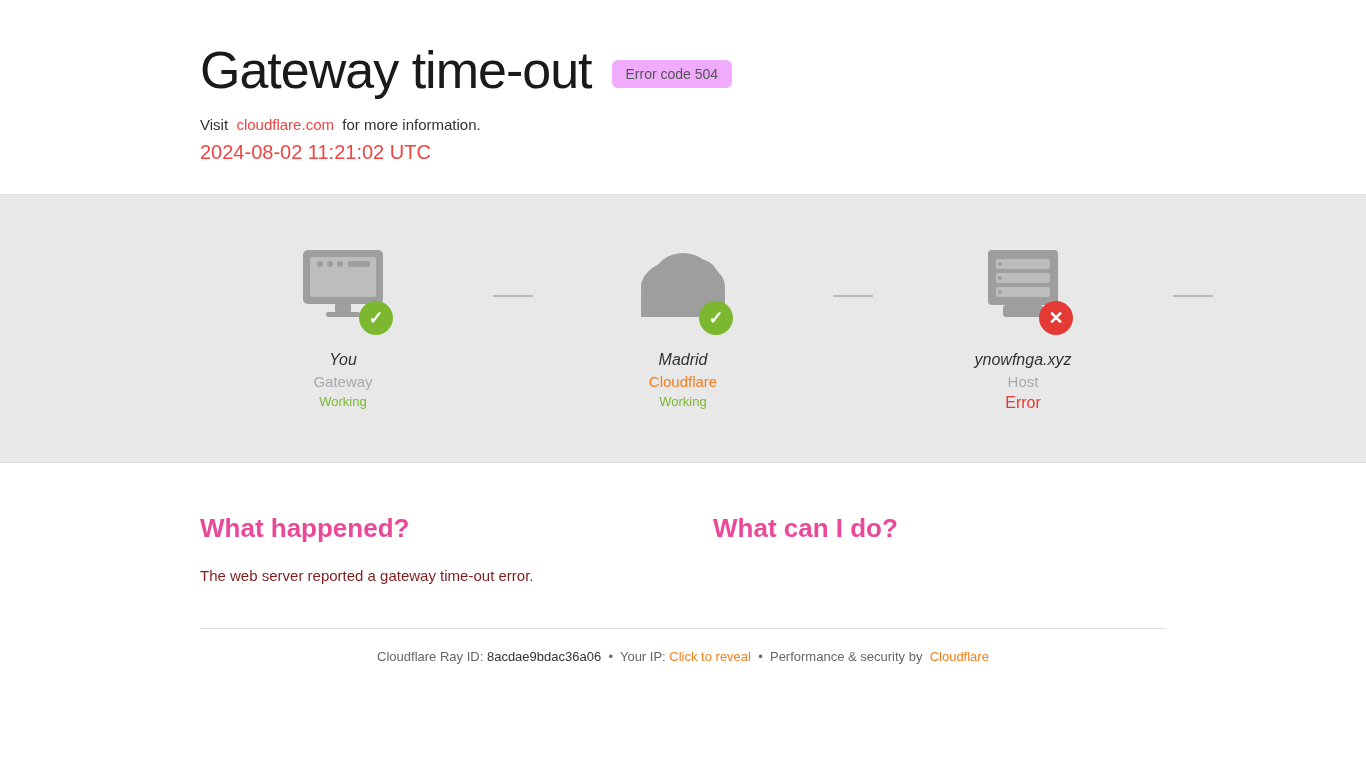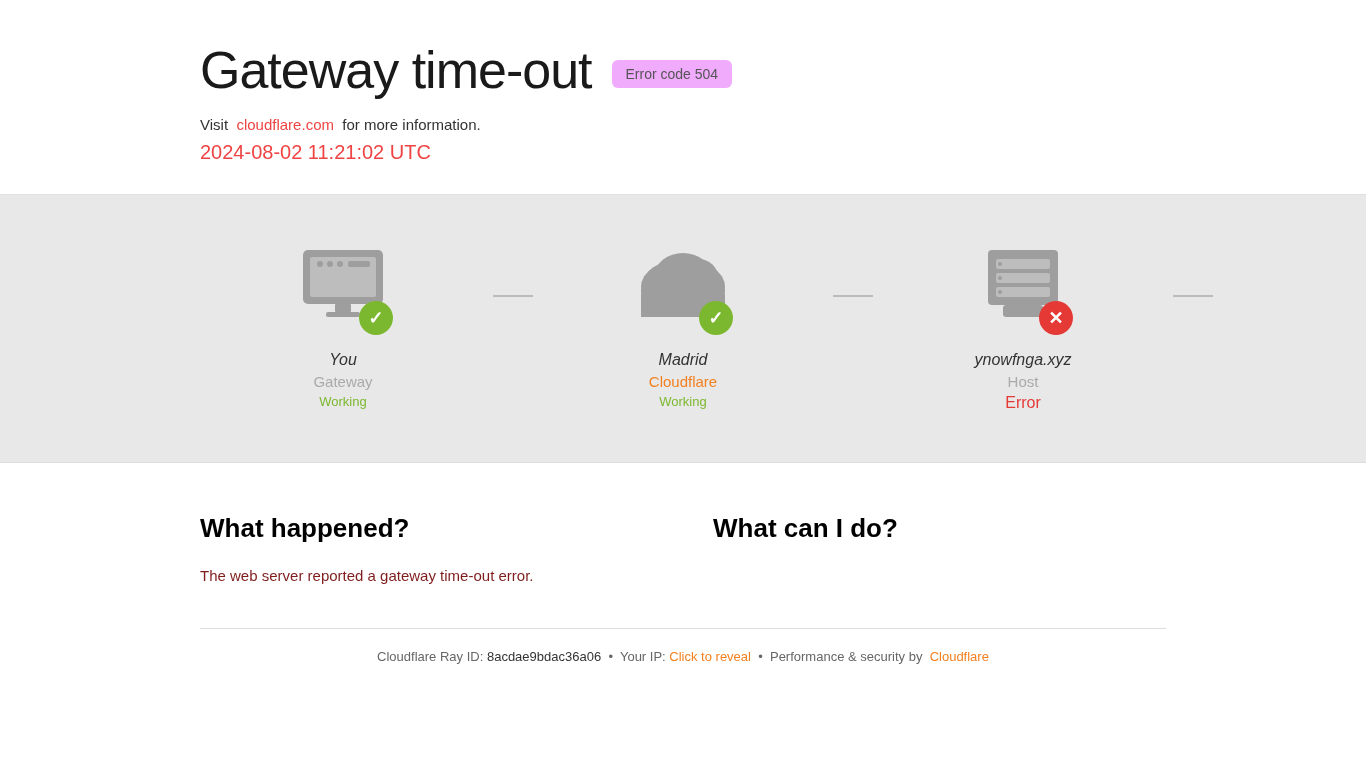--- a/index.html
+++ b/index.html
@@ -161,21 +161,21 @@
       padding: 50px 200px 40px 200px;
       display: flex;
       gap: 60px;
     }
     .info-column {
       flex: 1;
     }
     .info-title {
       font-size: 26px;
       font-weight: 700;
-      color: #000000;
+      color: #ec4899;
       margin-bottom: 20px;
     }
     .info-text {
       font-size: 15px;
       color: #7f1d1d;
       line-height: 1.6;
     }
     .info-divider {
       border: none;
       border-top: 1px solid #ddd;

